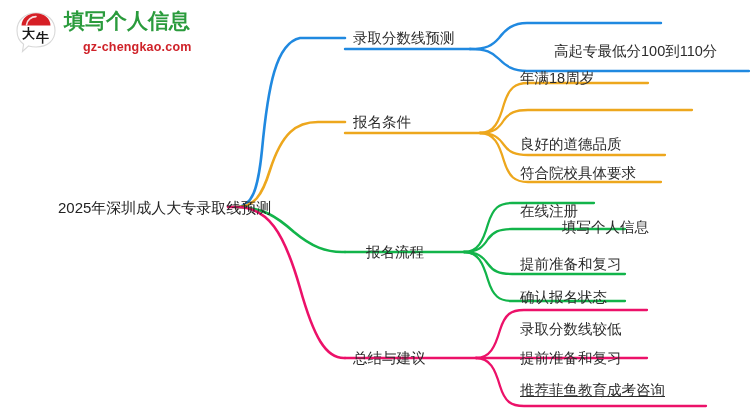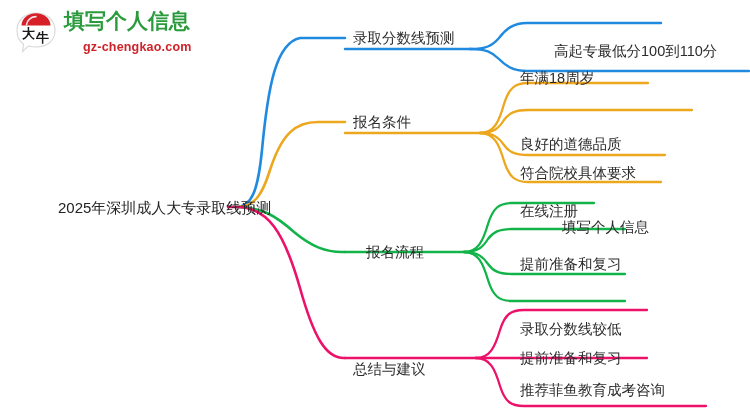--- a/index.html
+++ b/index.html
@@ -157,19 +157,20 @@
 
   <div class="node branch-node" style="left:353px; top:113px;">报名条件</div>
   <div class="node leaf-node" style="left:520px; top:69px;">年满18周岁</div>
   <div class="node leaf-node" style="left:520px; top:164px;">符合院校具体要求</div>
   <div class="node leaf-node" style="left:520px; top:135px;">良好的道德品质</div>
 
   <div class="node branch-node" style="left:366px; top:243px;">报名流程</div>
   <div class="node leaf-node" style="left:520px; top:202px;">在线注册</div>
   <div class="node leaf-node" style="left:520px; top:218px;margin-left:42px;">填写个人信息</div>
   <div class="node leaf-node" style="left:520px; top:255px;">提前准备和复习</div>
+  <div class="node leaf-node" style="left:520px; top:288px;">确认报名状态</div>
 
-  <div class="node branch-node" style="left:353px; top:360px;">总结与建议</div>
+  <div class="node branch-node" style="left:353px; top:349px;">总结与建议</div>
   <div class="node leaf-node" style="left:520px; top:320px;">录取分数线较低</div>
   <div class="node leaf-node" style="left:520px; top:349px;">提前准备和复习</div>
-  <div class="node leaf-node" style="left:520px; top:381px;">推荐菲鱼教育成考咨询</div>
+  <div class="node leaf-node" style="left:520px; top:381px;text-decoration:underline;">推荐菲鱼教育成考咨询</div>
 
 </div>
 
 </body></html>

